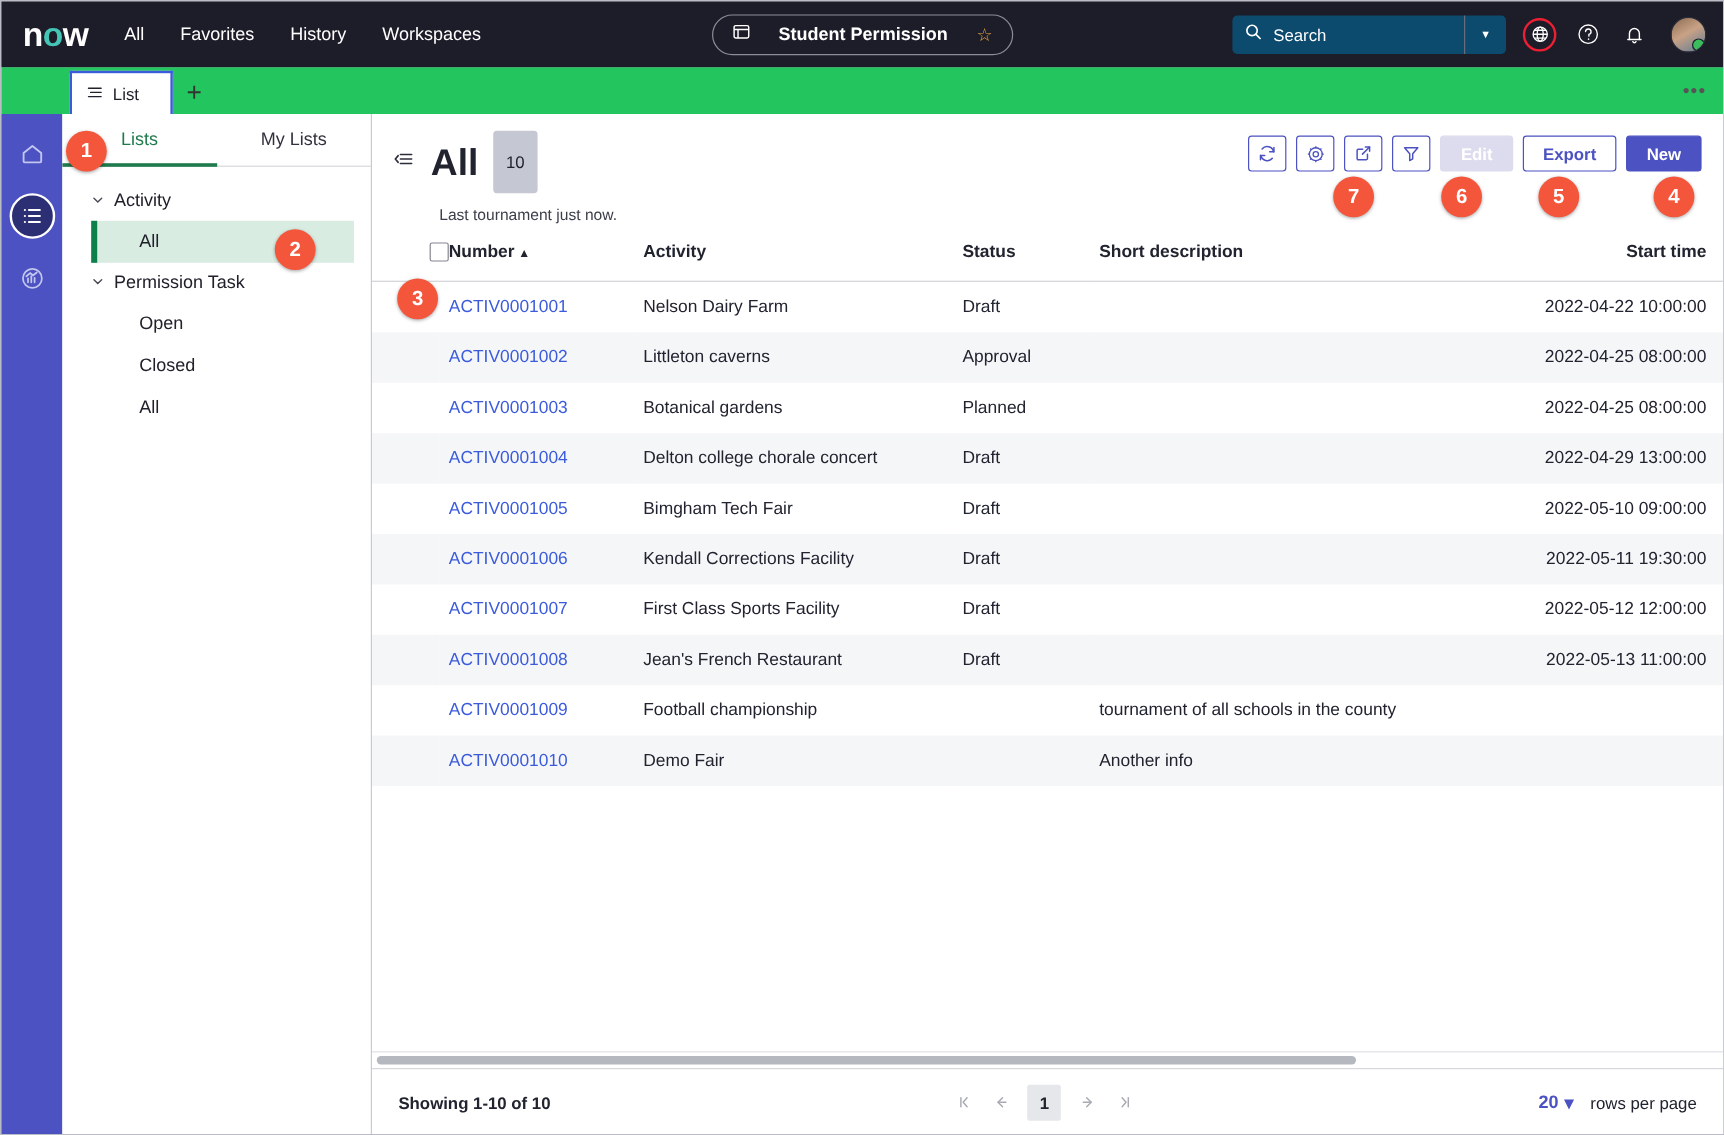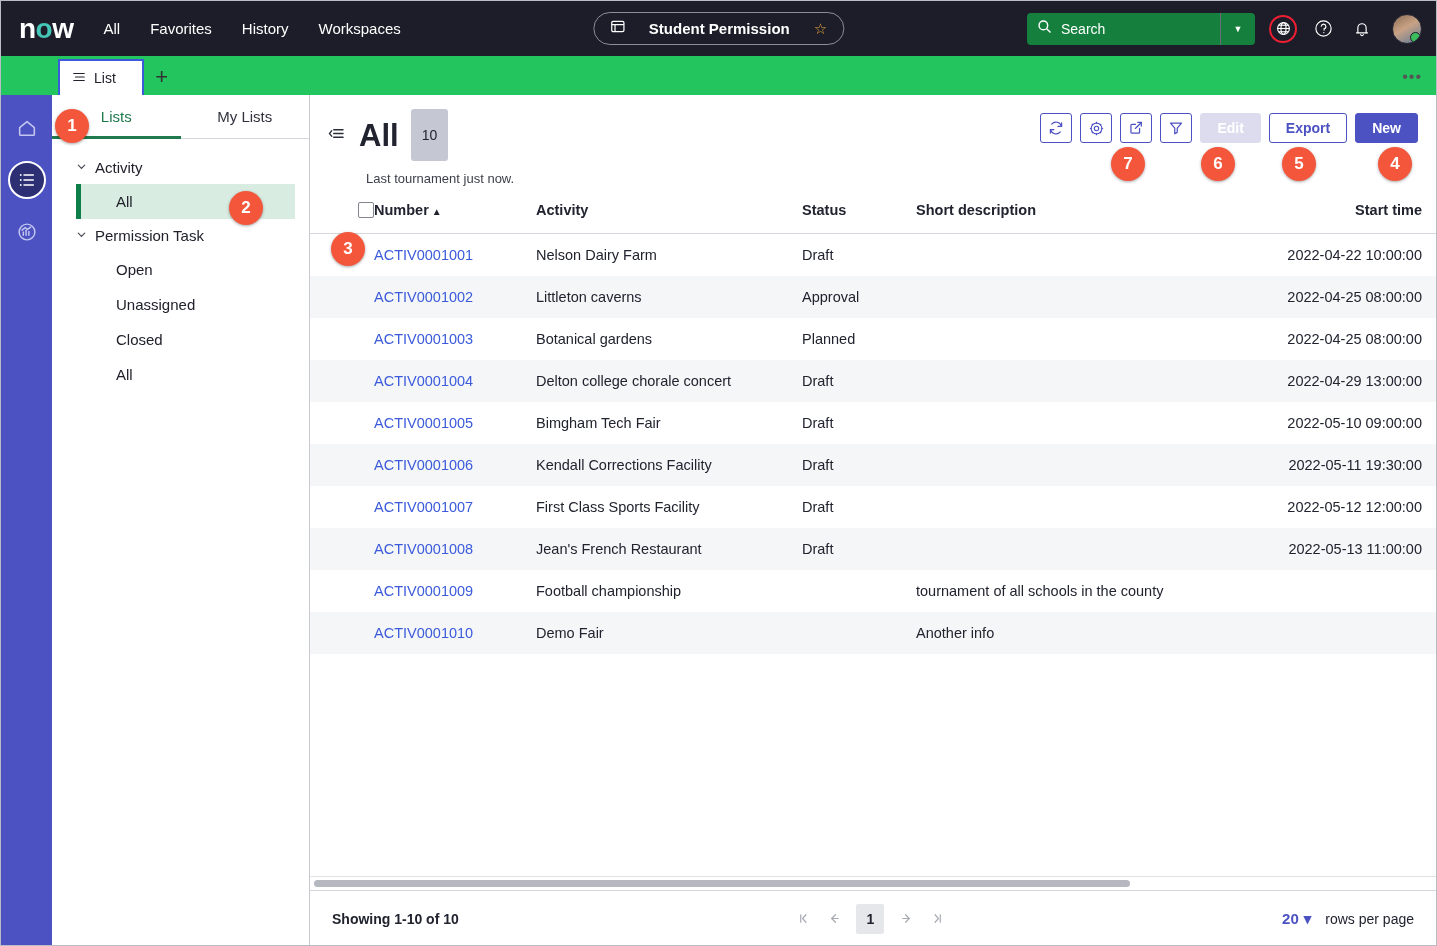--- a/index.html
+++ b/index.html
@@ -40,21 +40,21 @@
     display: flex; align-items: center; gap: 24px;
     border: 1px solid #8b8d99; border-radius: 20px;
     padding: 6px 16px; color: #ffffff;
     position: absolute; left: 50%; transform: translateX(-50%);
   }
   .app-pill-title { font-size: 15px; font-weight: 700; white-space: nowrap; }
   .star { color: #e8a33d; font-size: 15px; }
 
   .search-wrap {
     display: flex; align-items: center;
-    background: #15803d; border-radius: 4px;
+    background: #0c4a6e; border-radius: 4px;
     height: 32px; width: 228px; margin-right: 14px;
   }
   .search-input-area {
     flex: 1; display: flex; align-items: center; gap: 9px;
     padding: 0 10px; height: 100%;
     border-right: 1px solid #6a6b7c;
   }
   .search-placeholder { color: #ffffff; font-size: 14px; }
   .search-caret {
     width: 34px; display: flex; align-items: center; justify-content: center;
@@ -407,21 +407,20 @@
 
         <div class="tree-group">
           <span class="chev">
             <svg width="11" height="11" viewBox="0 0 12 12" fill="none" stroke="#4a4b57" stroke-width="1.3" stroke-linecap="round">
                 <path d="M2.5 4.5 6 8l3.5-3.5"></path>
               </svg>
           </span>
           <span>Permission Task</span>
         </div>
         <div class="tree-item">Open</div>
-        <div class="tree-item">Unassigned</div>
         <div class="tree-item">Closed</div>
         <div class="tree-item">All</div>
       </div>
     </div>
 
     <div class="main">
 
       <div class="main-header">
         <div class="title-block">
           <div class="title-row">

